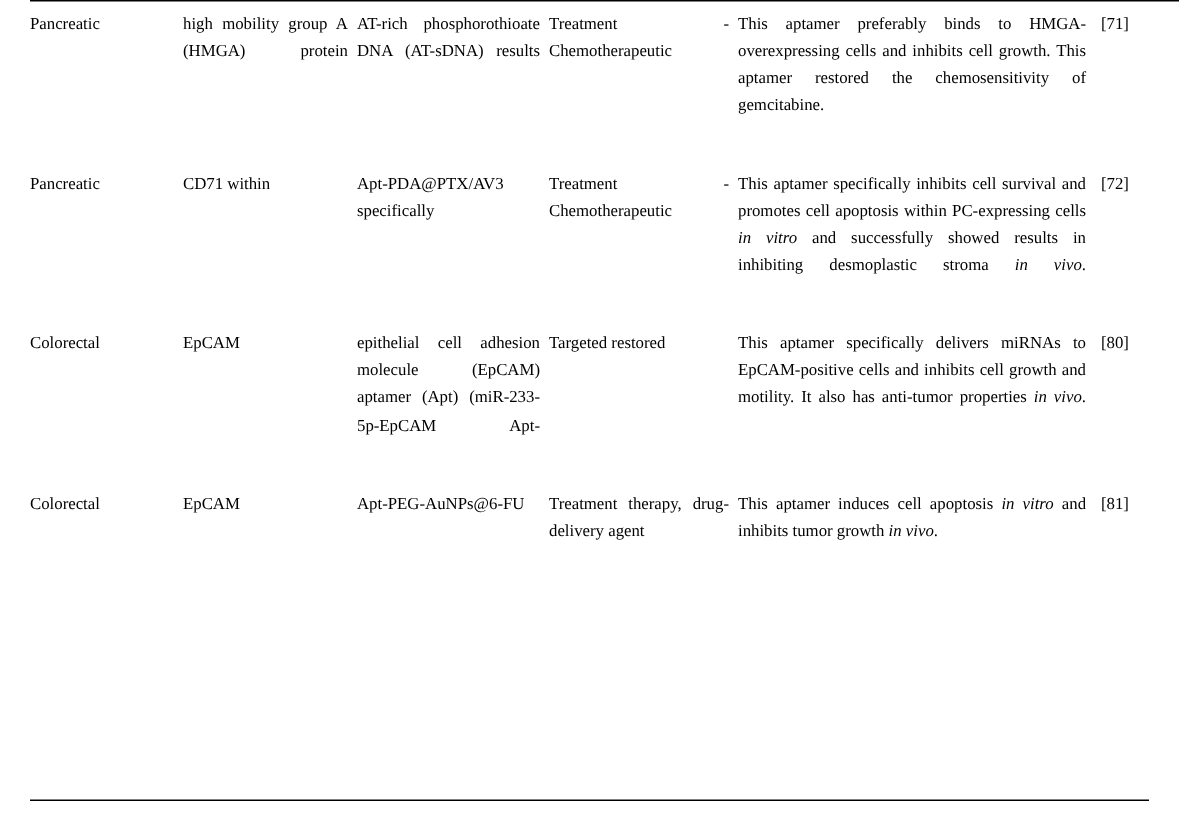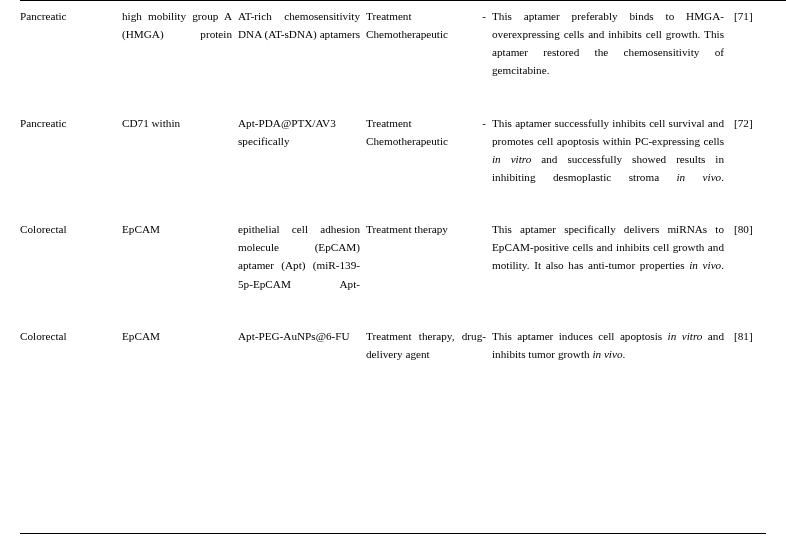--- a/index.html
+++ b/index.html
@@ -64,58 +64,58 @@
 <body>
 
 <div class="page">
 
   <table class="doc-table">
 
     <tbody>
         <tr>
       <td class="c0 rule-top lastleft">Pancreatic</td>
       <td class="c1 rule-top just">high mobility group A (HMGA) protein</td>
-      <td class="c2 rule-top just">AT-rich chemosensitivity DNA (AT-sDNA) aptamers</td>
+      <td class="c2 rule-top just">AT-rich phosphorothioate DNA (AT-sDNA) results</td>
       <td class="c3 rule-top just">Treatment - Chemotherapeutic</td>
       <td class="c4 rule-top just">This aptamer preferably binds to HMGA-overexpressing cells and inhibits cell growth. This aptamer restored the chemosensitivity of gemcitabine.</td>
       <td class="c5 rule-top">[71]</td>
     </tr>
 
     <tr class="spacer-row">
       <td class="c0"></td>
           <td class="c1"></td>
           <td class="c2"></td>
           <td class="c3"></td>
           <td class="c4"></td>
           <td class="c5"></td>
     </tr>
 
     <tr>
       <td class="c0 lastleft">Pancreatic</td>
       <td class="c1 lastleft">CD71 within</td>
       <td class="c2 just">Apt-PDA@PTX/AV3 specifically</td>
       <td class="c3 just">Treatment - Chemotherapeutic</td>
-      <td class="c4 just"><span>This aptamer successfully inhibits cell survival and promotes cell apoptosis within PC-expressing cells</span> <span class="italic">in vitro</span> <span>and successfully showed results in inhibiting desmoplastic stroma</span> <span class="italic">in vivo</span><span>.</span></td>
+      <td class="c4 just"><span>This aptamer specifically inhibits cell survival and promotes cell apoptosis within PC-expressing cells</span> <span class="italic">in vitro</span> <span>and successfully showed results in inhibiting desmoplastic stroma</span> <span class="italic">in vivo</span><span>.</span></td>
       <td class="c5">[72]</td>
     </tr>
 
     <tr class="spacer-row">
       <td class="c0"></td>
           <td class="c1"></td>
           <td class="c2"></td>
           <td class="c3"></td>
           <td class="c4"></td>
           <td class="c5"></td>
     </tr>
 
     <tr>
       <td class="c0 lastleft">Colorectal</td>
       <td class="c1 lastleft">EpCAM</td>
-      <td class="c2 just">epithelial cell adhesion molecule (EpCAM) aptamer (Apt) (miR-139-5p-EpCAM Apt-</td>
-      <td class="c3 lastleft">Treatment therapy</td>
+      <td class="c2 just">epithelial cell adhesion molecule (EpCAM) aptamer (Apt) (miR-233-5p-EpCAM Apt-</td>
+      <td class="c3 lastleft">Targeted restored</td>
       <td class="c4 just"><span>This aptamer specifically delivers miRNAs to EpCAM-positive cells and inhibits cell growth and motility. It also has anti-tumor properties</span> <span class="italic">in vivo</span><span>.</span></td>
       <td class="c5">[80]</td>
     </tr>
 
     <tr class="spacer-row">
       <td class="c0"></td>
           <td class="c1"></td>
           <td class="c2"></td>
           <td class="c3"></td>
           <td class="c4"></td>

